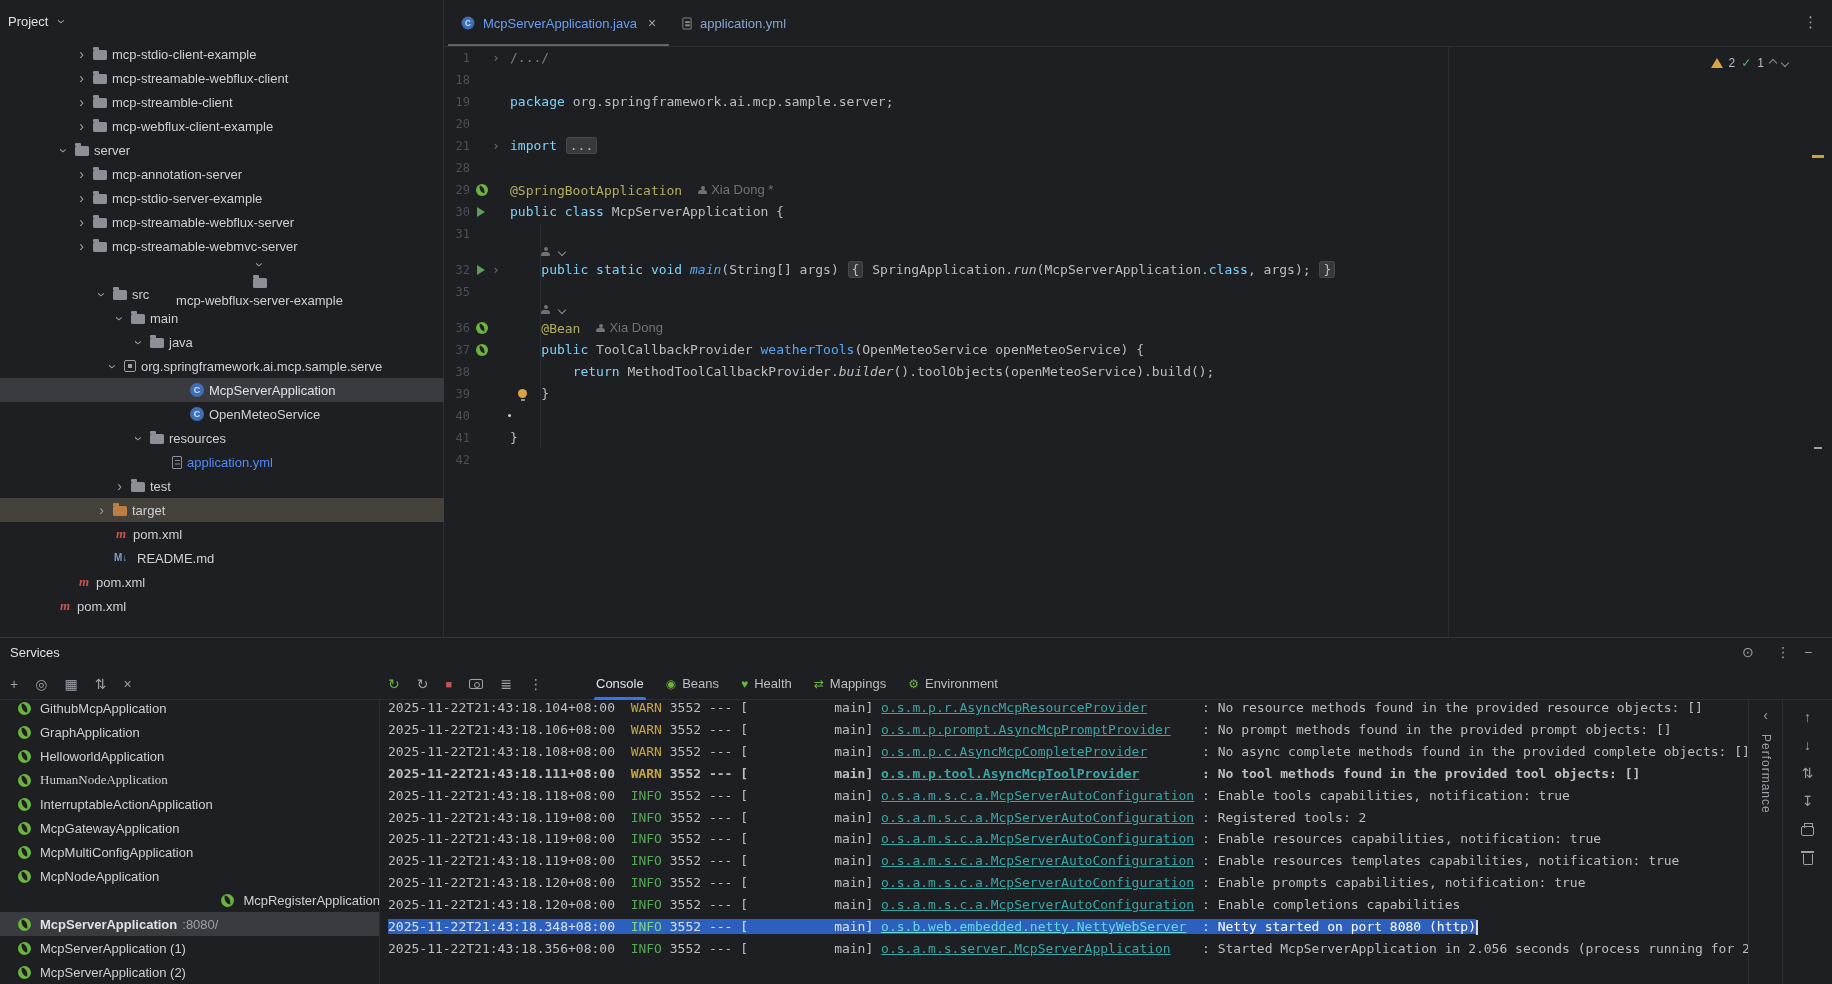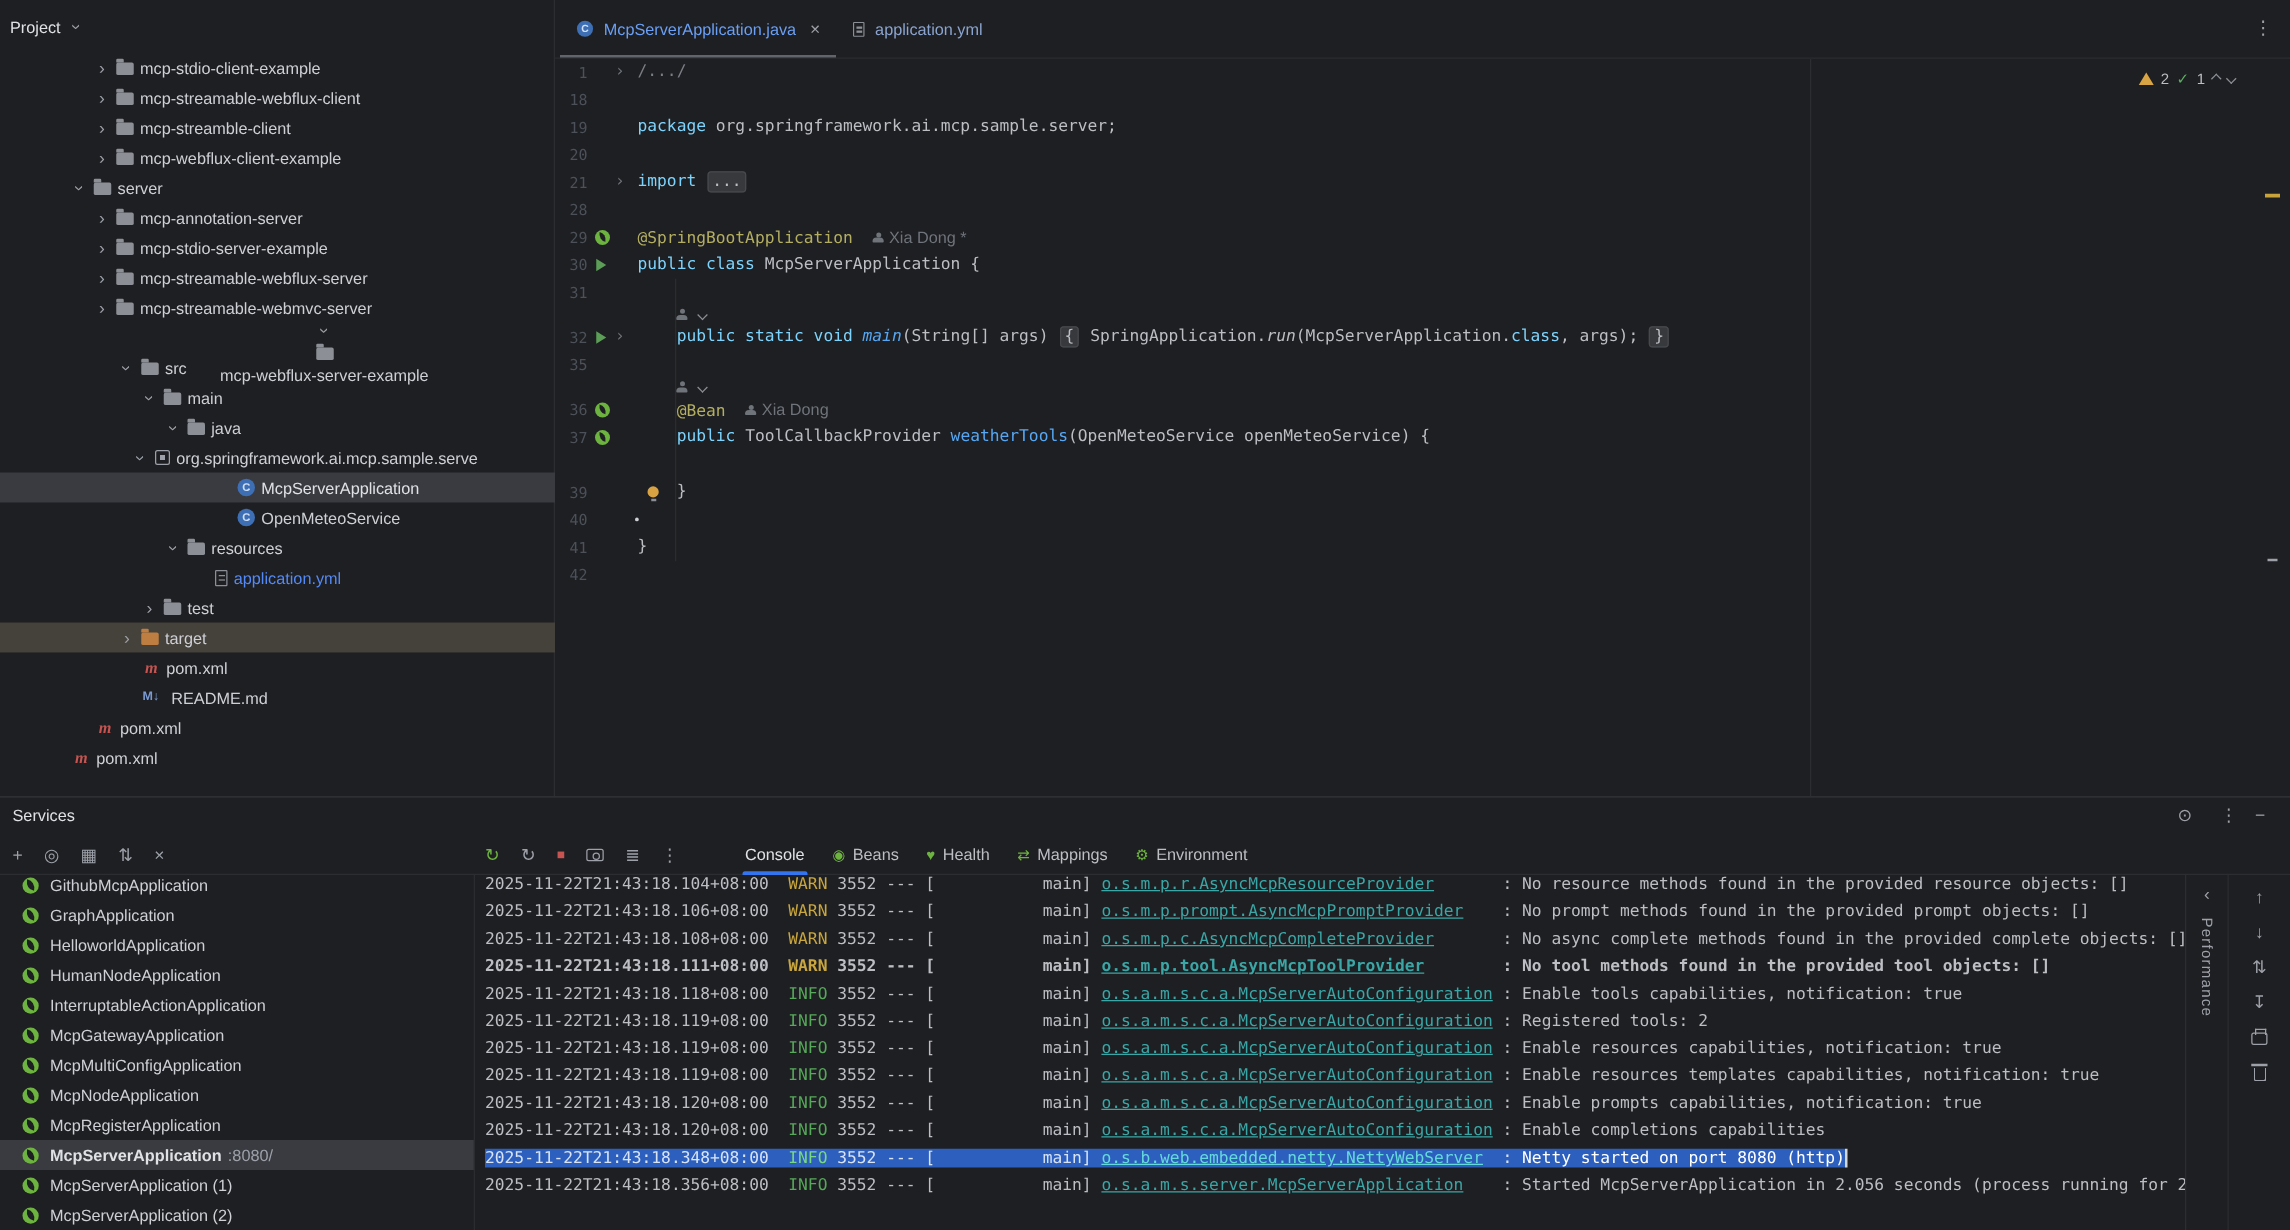--- a/index.html
+++ b/index.html
@@ -353,20 +353,24 @@
         <div class="crow" style="top: 270px;">
           <span class="ln">36</span>
           <span class="gut-bean"></span>
           <span class="ctext"><span class="sg-d">    </span><span class="sg-ann">@Bean</span><span class="author"><span class="person"></span><span>Xia Dong</span></span></span>
         </div>
         <div class="crow" style="top: 292px;">
           <span class="ln">37</span>
           <span class="gut-bean"></span>
           <span class="ctext"><span class="sg-d">    </span><span class="sg-k">public </span><span class="sg-d">ToolCallbackProvider </span><span class="sg-m">weatherTools</span><span class="sg-d">(OpenMeteoService openMeteoService) {</span></span>
         </div>
+        <div class="crow" style="top: 314px;">
+          <span class="ln">38</span>
+          <span class="ctext"><span class="sg-d">        </span><span class="sg-k">return </span><span class="sg-d">MethodToolCallbackProvider.</span><span class="sg-it">builder</span><span class="sg-d">().toolObjects(openMeteoService).build();</span></span>
+        </div>
         <div class="crow" style="top: 336px;">
           <span class="ln">39</span>
           <span class="bulb"></span>
           <span class="ctext"><span class="sg-d">    }</span></span>
         </div>
         <div class="crow" style="top: 358px;">
           <span class="ln">40</span>
           <span class="caretdot"></span>
           <span class="ctext"></span>
         </div>
@@ -443,41 +447,41 @@
         <span class="slabel">GithubMcpApplication</span>
       </div>
       <div class="srow" style="top: 20px;">
         <span class="springico"></span>
         <span class="slabel">GraphApplication</span>
       </div>
       <div class="srow" style="top: 44px;">
         <span class="springico"></span>
         <span class="slabel">HelloworldApplication</span>
       </div>
-      <div class="srow" style="top: 68px;">
+      <div class="srow" style="top: 68px; font-family: Liberation Serif, serif;">
         <span class="springico"></span>
         <span class="slabel">HumanNodeApplication</span>
       </div>
       <div class="srow" style="top: 92px;">
         <span class="springico"></span>
         <span class="slabel">InterruptableActionApplication</span>
       </div>
       <div class="srow" style="top: 116px;">
         <span class="springico"></span>
         <span class="slabel">McpGatewayApplication</span>
       </div>
       <div class="srow" style="top: 140px;">
         <span class="springico"></span>
         <span class="slabel">McpMultiConfigApplication</span>
       </div>
       <div class="srow" style="top: 164px;">
         <span class="springico"></span>
         <span class="slabel">McpNodeApplication</span>
       </div>
-      <div class="srow" style="top: 188px;">
+      <div class="srow" style="top: 188px; justify-content: flex-end;">
         <span class="springico"></span>
         <span class="slabel">McpRegisterApplication</span>
       </div>
       <div class="srow sel" style="top: 212px;">
         <span class="springico"></span>
         <span class="slabel bold">McpServerApplication</span>
         <span class="surl">:8080/</span>
       </div>
       <div class="srow" style="top: 236px;">
         <span class="springico"></span>

